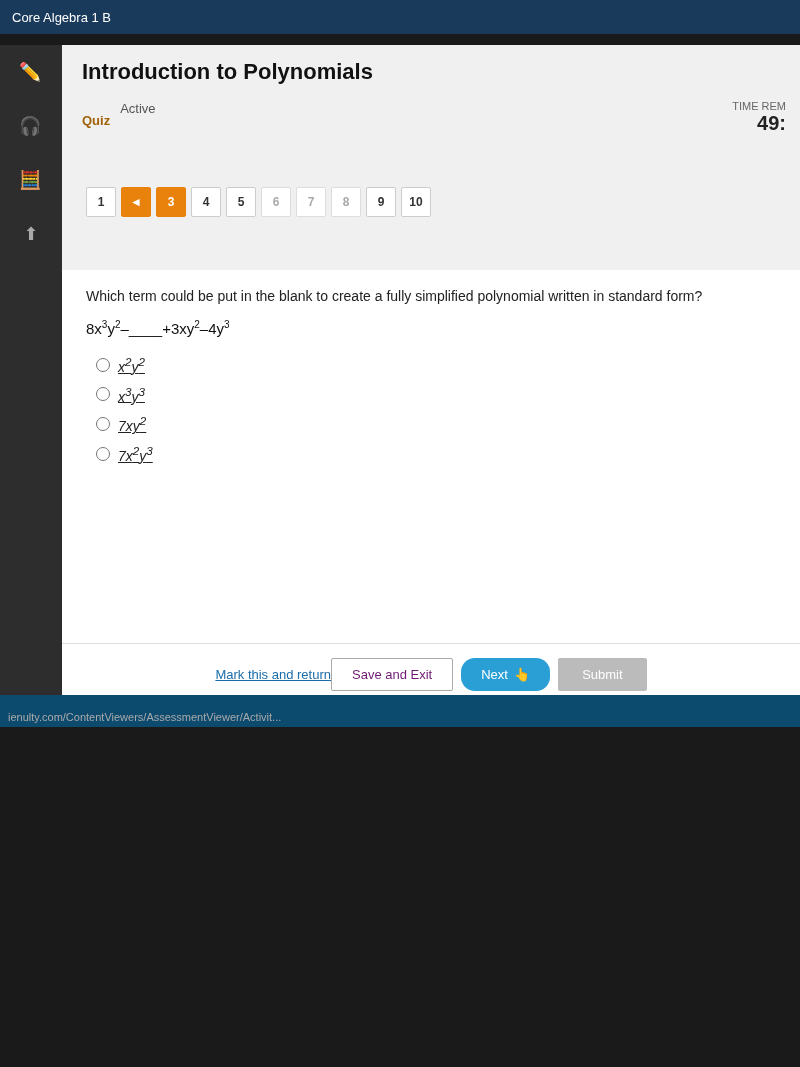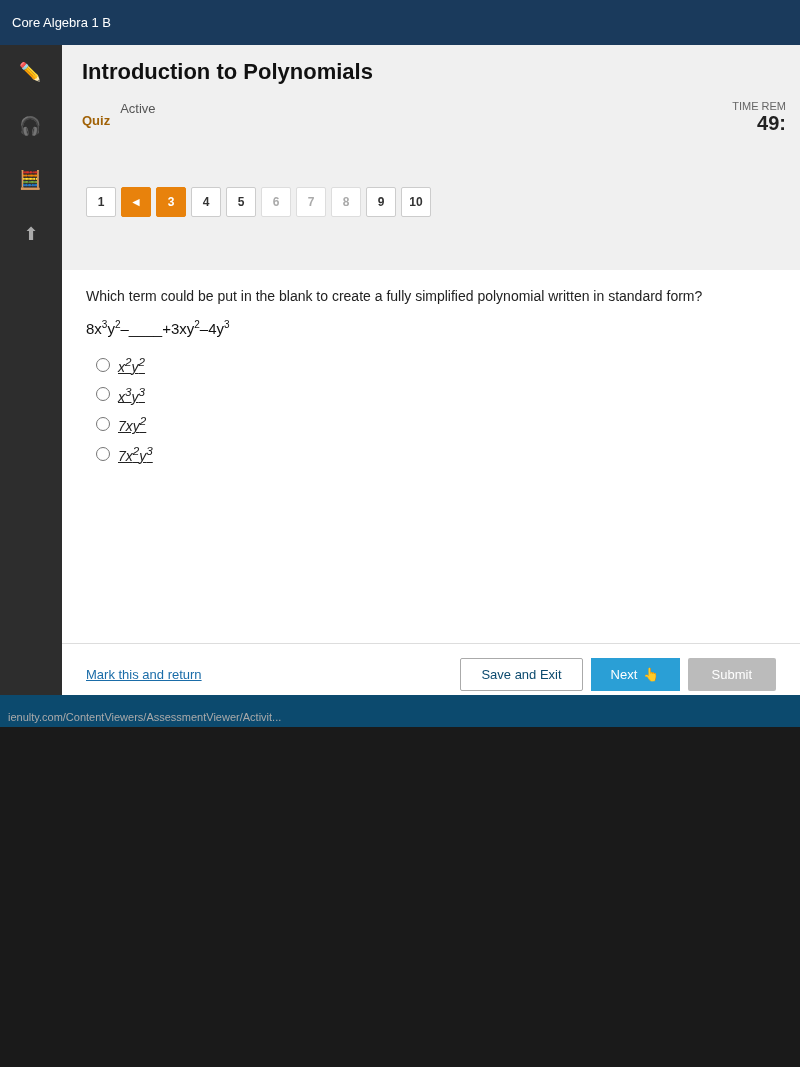--- a/index.html
+++ b/index.html
@@ -9,21 +9,21 @@
       width: 800px;
       height: 1067px;
       font-family: Arial, sans-serif;
       overflow: hidden;
       position: relative;
     }
 
     
     .top-bar {
       background: #1a3a5c;
-      height: 45px;
+      height: 34px;
       width: 100%;
       display: flex;
       align-items: center;
       padding: 0 12px;
     }
 
     .top-bar-title {
       color: #fff;
       font-size: 13px;
       font-weight: 500;
@@ -180,55 +180,55 @@
       text-decoration: underline;
     }
 
     
     .bottom-bar {
       background: #fff;
       border-top: 1px solid #ddd;
       padding: 14px 24px;
       display: flex;
       align-items: center;
-      justify-content: space-between;
+      justify-content: center;
     }
 
     .mark-return-link {
       color: #1a6ca8;
       font-size: 13px;
       text-decoration: underline;
       cursor: pointer;
       background: none;
       border: none;
     }
 
     .bottom-buttons {
       display: flex;
       gap: 8px;
     }
 
     .btn-save-exit {
       background: #fff;
       border: 1px solid #aaa;
-      color: #0c4a6e;
+      color: #701a75;
       padding: 8px 20px;
       font-size: 13px;
       cursor: pointer;
       border-radius: 2px;
     }
 
     .btn-next {
       background: #2a9fd6;
       border: none;
       color: #fff;
       padding: 8px 20px;
       font-size: 13px;
       cursor: pointer;
-      border-radius: 0;
+      border-radius: 14px;
       display: flex;
       align-items: center;
       gap: 6px;
     }
 
     .btn-submit {
       background: #bbb;
       border: none;
       color: #fff;
       padding: 8px 24px;

